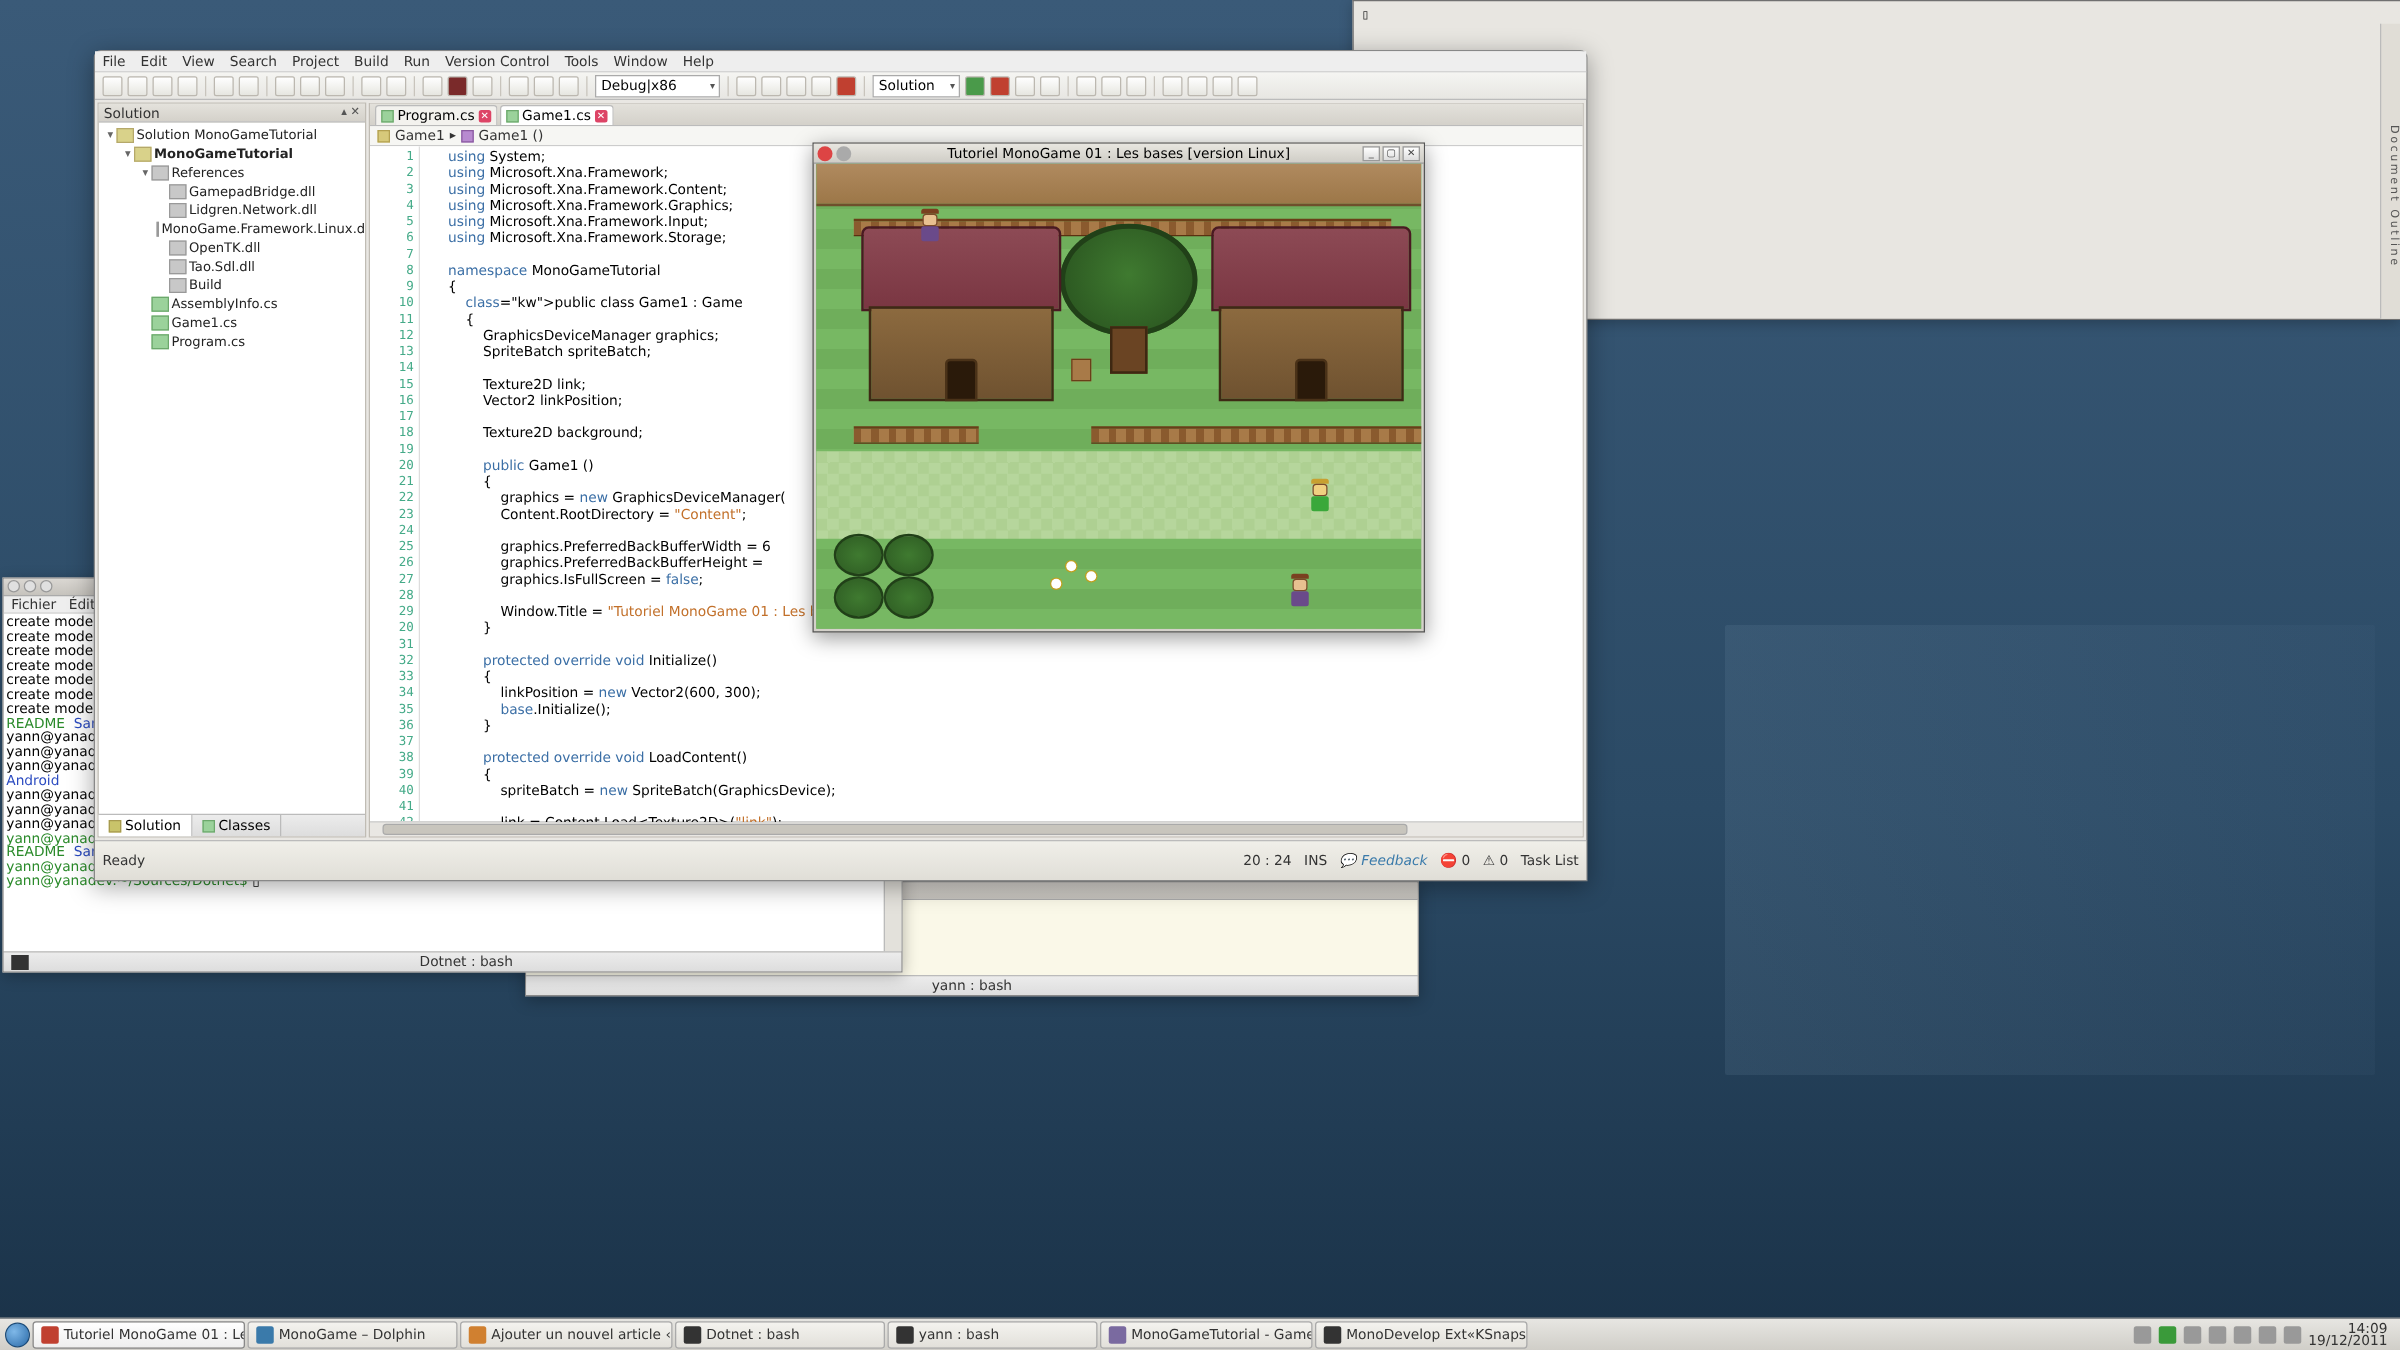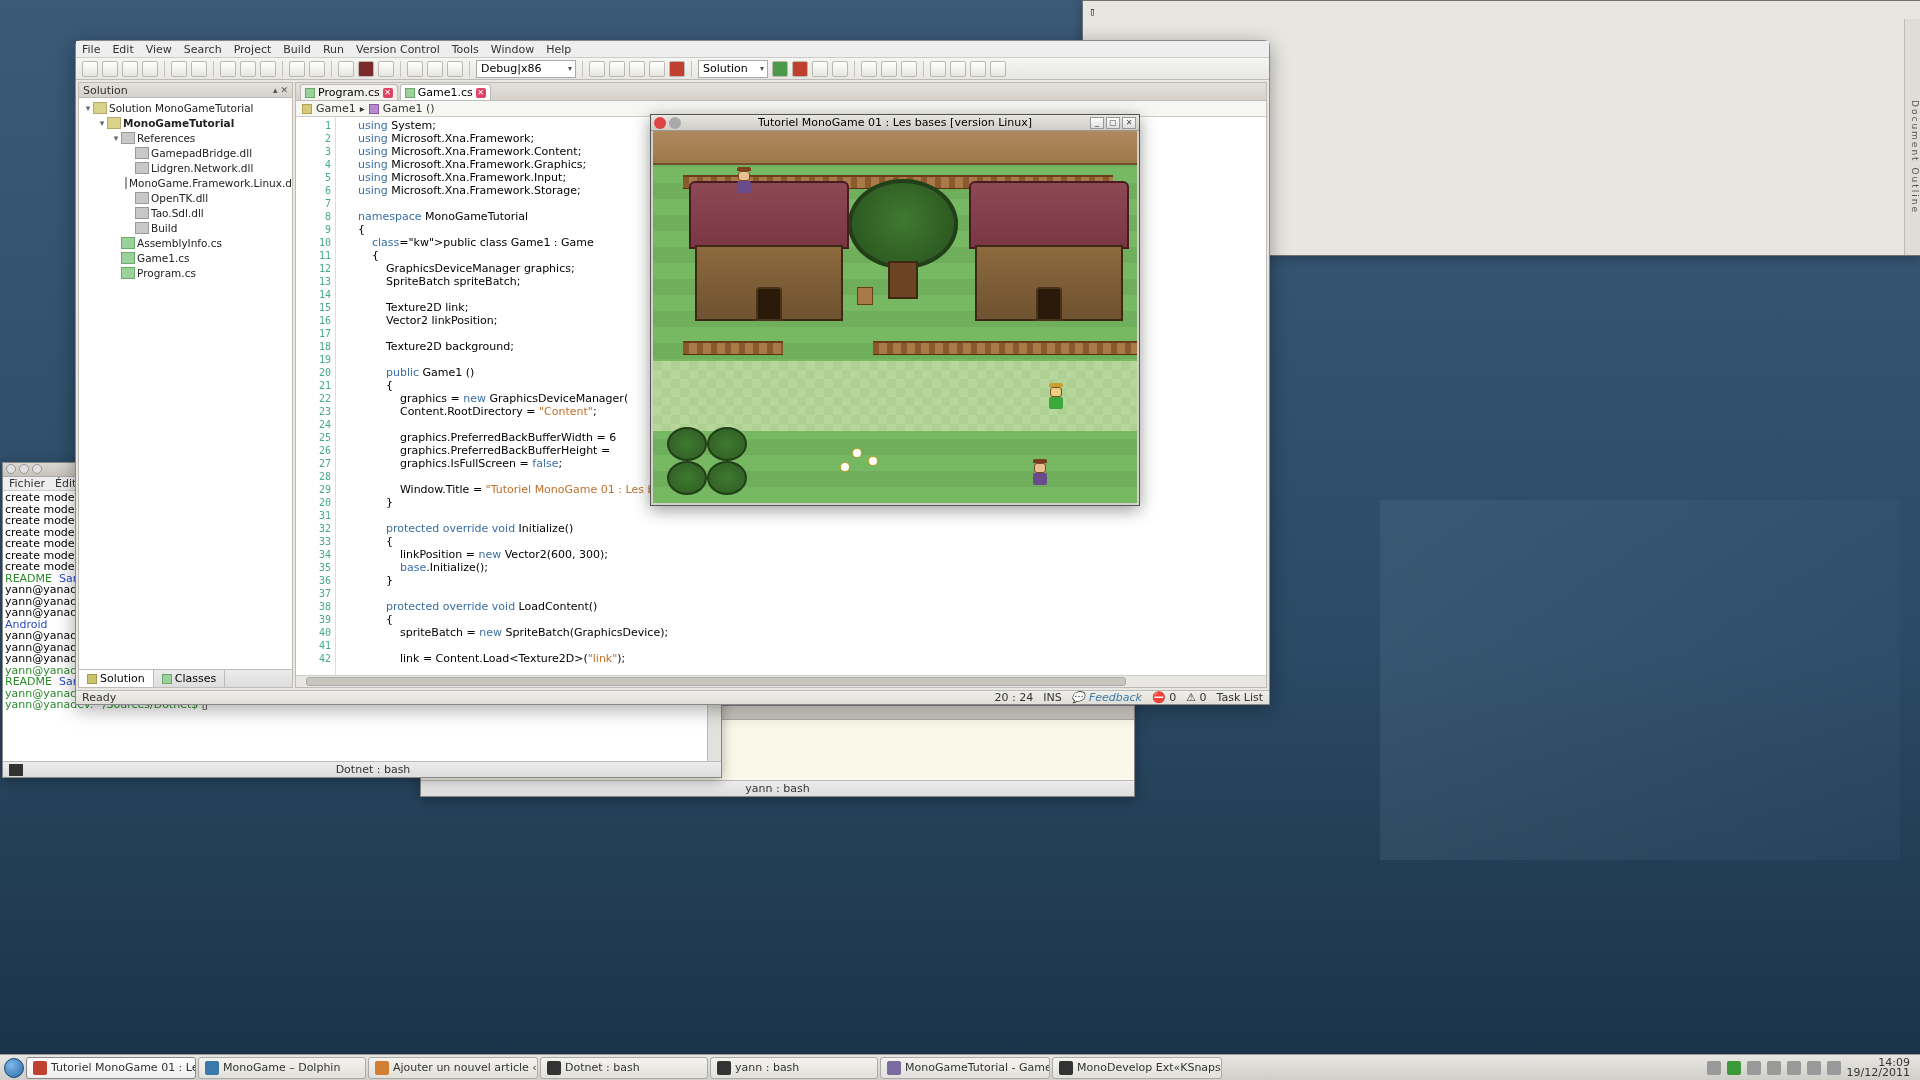--- a/index.html
+++ b/index.html
@@ -54,21 +54,21 @@
 .ed-bc .bi { width:10px; height:10px; background:#d7c97a; border:1px solid #b3a050; }
 .code-wrap { flex:1; display:flex; background:#fff; overflow:hidden; position:relative; }
 .gutter { width:40px; background:#fff; border-right:1px solid #ddd; text-align:right; padding:2px 4px 2px 0; }
 .gutter div { height:13px; font:10px/13px "DejaVu Sans Mono",monospace; color:#4a8; }
 .code { flex:1; padding:2px 4px; font:10px/13px "DejaVu Sans Mono",monospace; white-space:pre; overflow:auto;margin-left:18px; }
 .kw { color:#3a6ea5; }
 .str { color:#c2702a; }
 .hscroll { height:12px; background:#e9e7e3; border-top:1px solid #ccc; position:relative; }
 .hscroll .thumb { position:absolute; left:10px; top:1px; width:820px; height:9px; background:#c8c5bd; border:1px solid #aaa; border-radius:3px; }
 
-.ide-status { height:14px; background:linear-gradient(#f0efe9,#e0ded7); border-top:1px solid #bbb; display:flex; align-items:center; padding:0 6px; font-size:10px; color:#333; justify-content:space-between; }
+.ide-status { height:32px; background:linear-gradient(#f0efe9,#e0ded7); border-top:1px solid #bbb; display:flex; align-items:center; padding:0 6px; font-size:10px; color:#333; justify-content:space-between; }
 .ide-status .right { display:flex; align-items:flex-end; gap:10px; }
 
 
 .gamewin { position:absolute; left:650px; top:114px; width:490px; height:392px; border:1px solid #555; background:#d4d1ca; box-shadow:0 4px 16px rgba(0,0,0,.4); }
 .gamewin .gt { height:16px; background:linear-gradient(#e8e6e0,#cfcdc6); border-bottom:1px solid #999; display:flex; align-items:center; justify-content:center; position:relative; font-size:10px; }
 .gamewin .gt .gl { position:absolute; left:3px; display:flex; gap:3px; }
 .gamewin .gt .gr { position:absolute; right:3px; display:flex; gap:2px; }
 .gamewin .gt .gbtn { width:14px; height:12px; border:1px solid #999; background:linear-gradient(#fff,#ddd); font-size:8px; line-height:10px; text-align:center; color:#444; }
 .gamewin .gt .gico { width:12px; height:12px; border-radius:50%; }
 .game-canvas { position:absolute; top:16px; left:2px; right:2px; bottom:2px; background:#6eb05a; overflow:hidden; }

